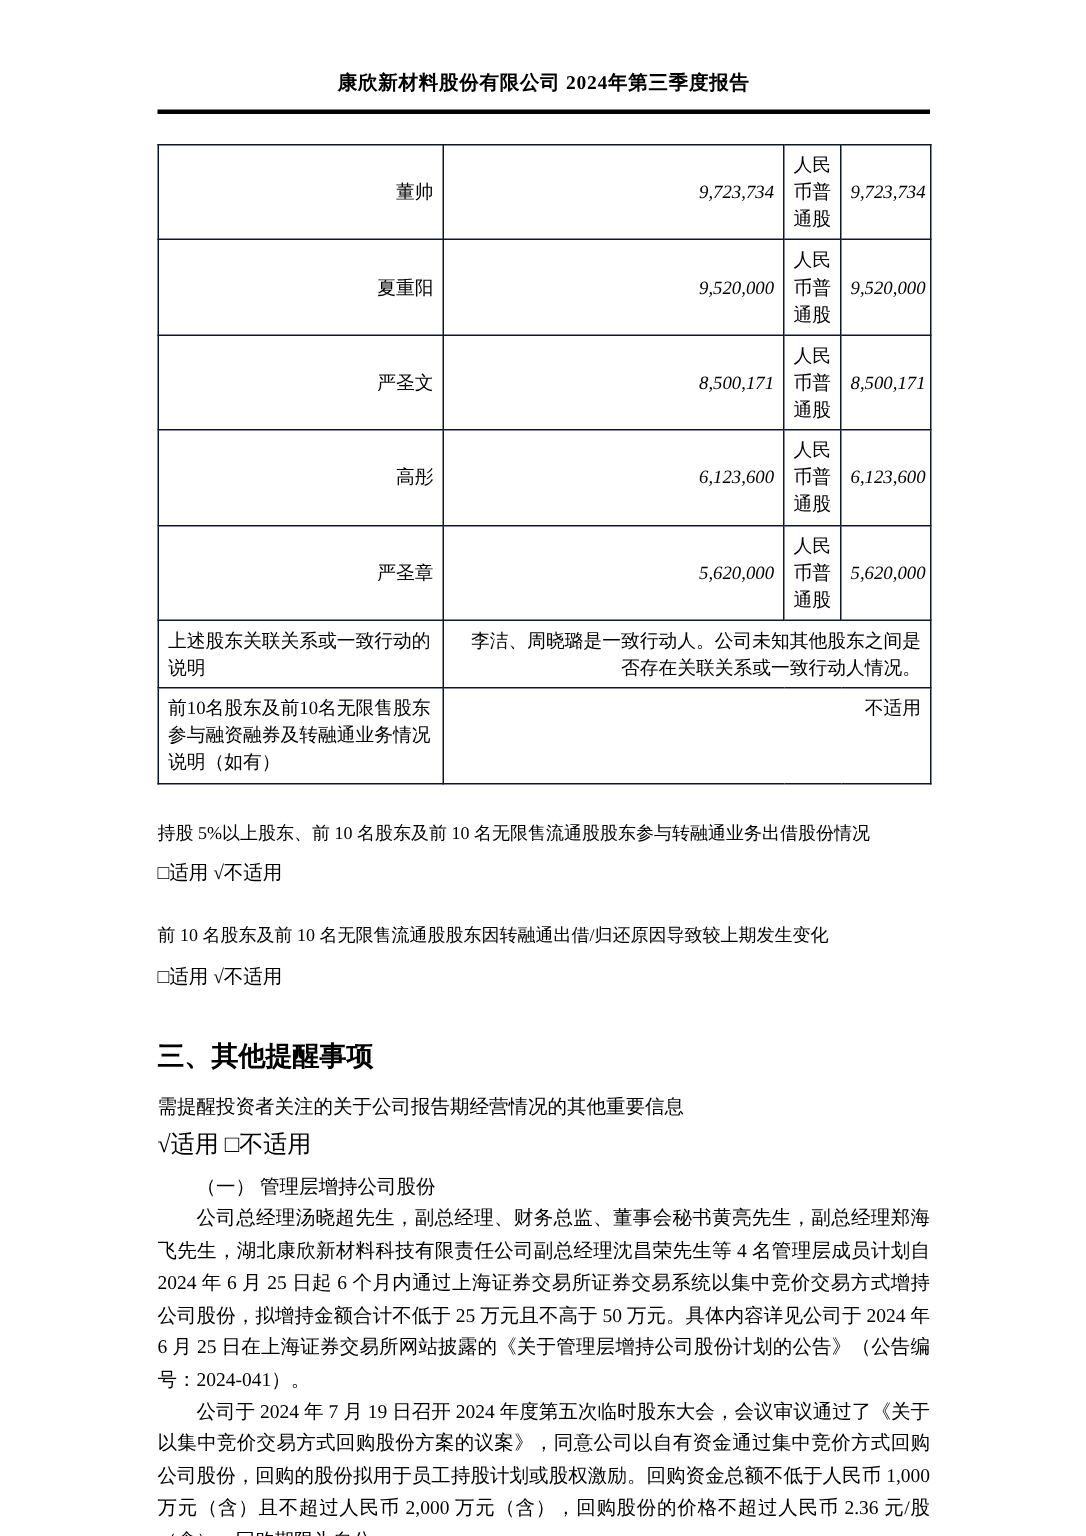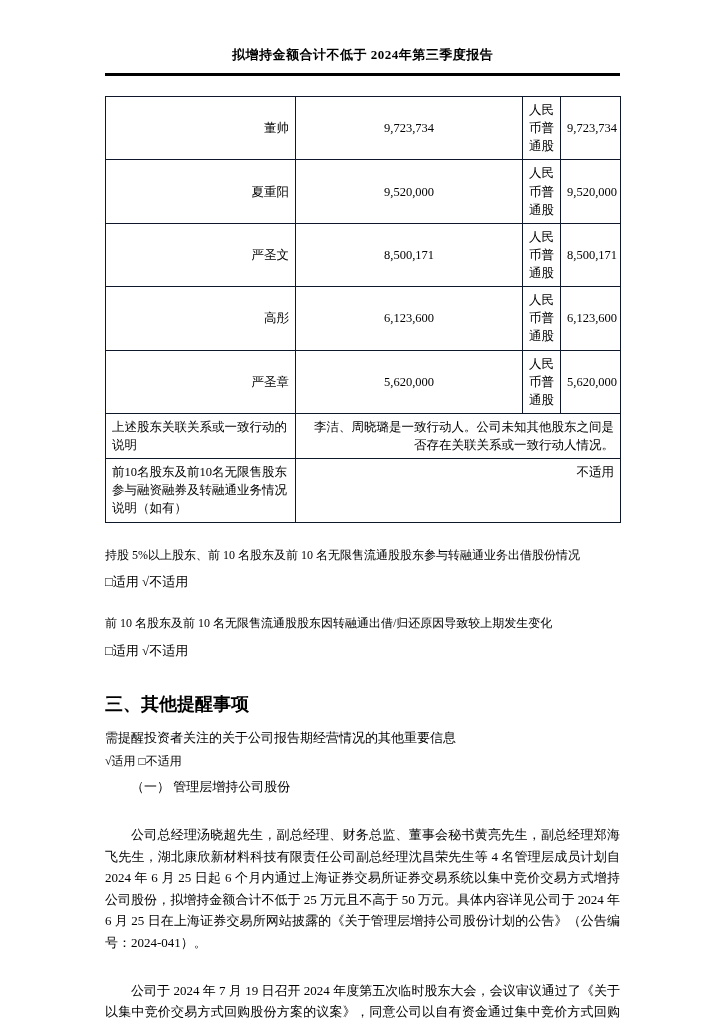--- a/index.html
+++ b/index.html
@@ -41,21 +41,21 @@
     border: 1px solid #0f172a;
     padding: 4px 6px;
     line-height: 1.45;
   }
   .col-name  { width: 190px; }
   .col-num   { width: 227px; }
   .col-type  { width: 38px;  }
   .col-amt   { width: 60px;  }
   tr.row-sh td { height: 58px; vertical-align: middle; }
   td.c-name { text-align: right; }
-  td.c-num, td.c-amt { text-align: center; }
+  td.c-num, td.c-amt { text-align: right; font-style: italic; }
   td.c-type { text-align: left; padding: 2px 4px; line-height: 1.4; word-break: break-all; }
   tr.row-note td { vertical-align: top; height: 44px; }
   tr.row-note2 td { vertical-align: top; height: 58px; }
   td.c-label { text-align: left; }
   td.c-value { text-align: right; }
   
   .stmt {
     margin-top: 24px;
     font-size: 12px;
     line-height: 1.4;
@@ -70,53 +70,52 @@
     font-size: 18px;
     font-weight: bold;
   }
   .sec-intro {
     margin-top: 12px;
     font-size: 13px;
     line-height: 1.6;
   }
   .sec-check {
     margin-top: 4px;
-    font-size: 12px;
+    font-size: 16px;
   }
   .sub-title {
     margin-top: 6px;
     font-size: 13px;
     text-indent: 2em;
     line-height: 1.65;
   }
   .para {
     font-size: 13px;
     line-height: 1.65;
     text-align: justify;
     text-indent: 2em;
-    margin-top: 27px;
   }
   
   .page-footer {
     position: absolute;
     left: 0;
     right: 0;
     bottom: 68px;
     text-align: center;
     font-size: 12px;
     font-weight: bold;
   }
 </style>
 </head>
 <body>
 
 <div class="page">
   <div class="content">
 
-    <div class="doc-title">拟增持金额合计不低于 2024年第三季度报告</div>
+    <div class="doc-title">康欣新材料股份有限公司 2024年第三季度报告</div>
     <div class="title-rule"></div>
 
     <table class="sh-table">
       <colgroup>
         <col class="col-name">
           <col class="col-num">
           <col class="col-type">
           <col class="col-amt">
       </colgroup>
       <tbody>

